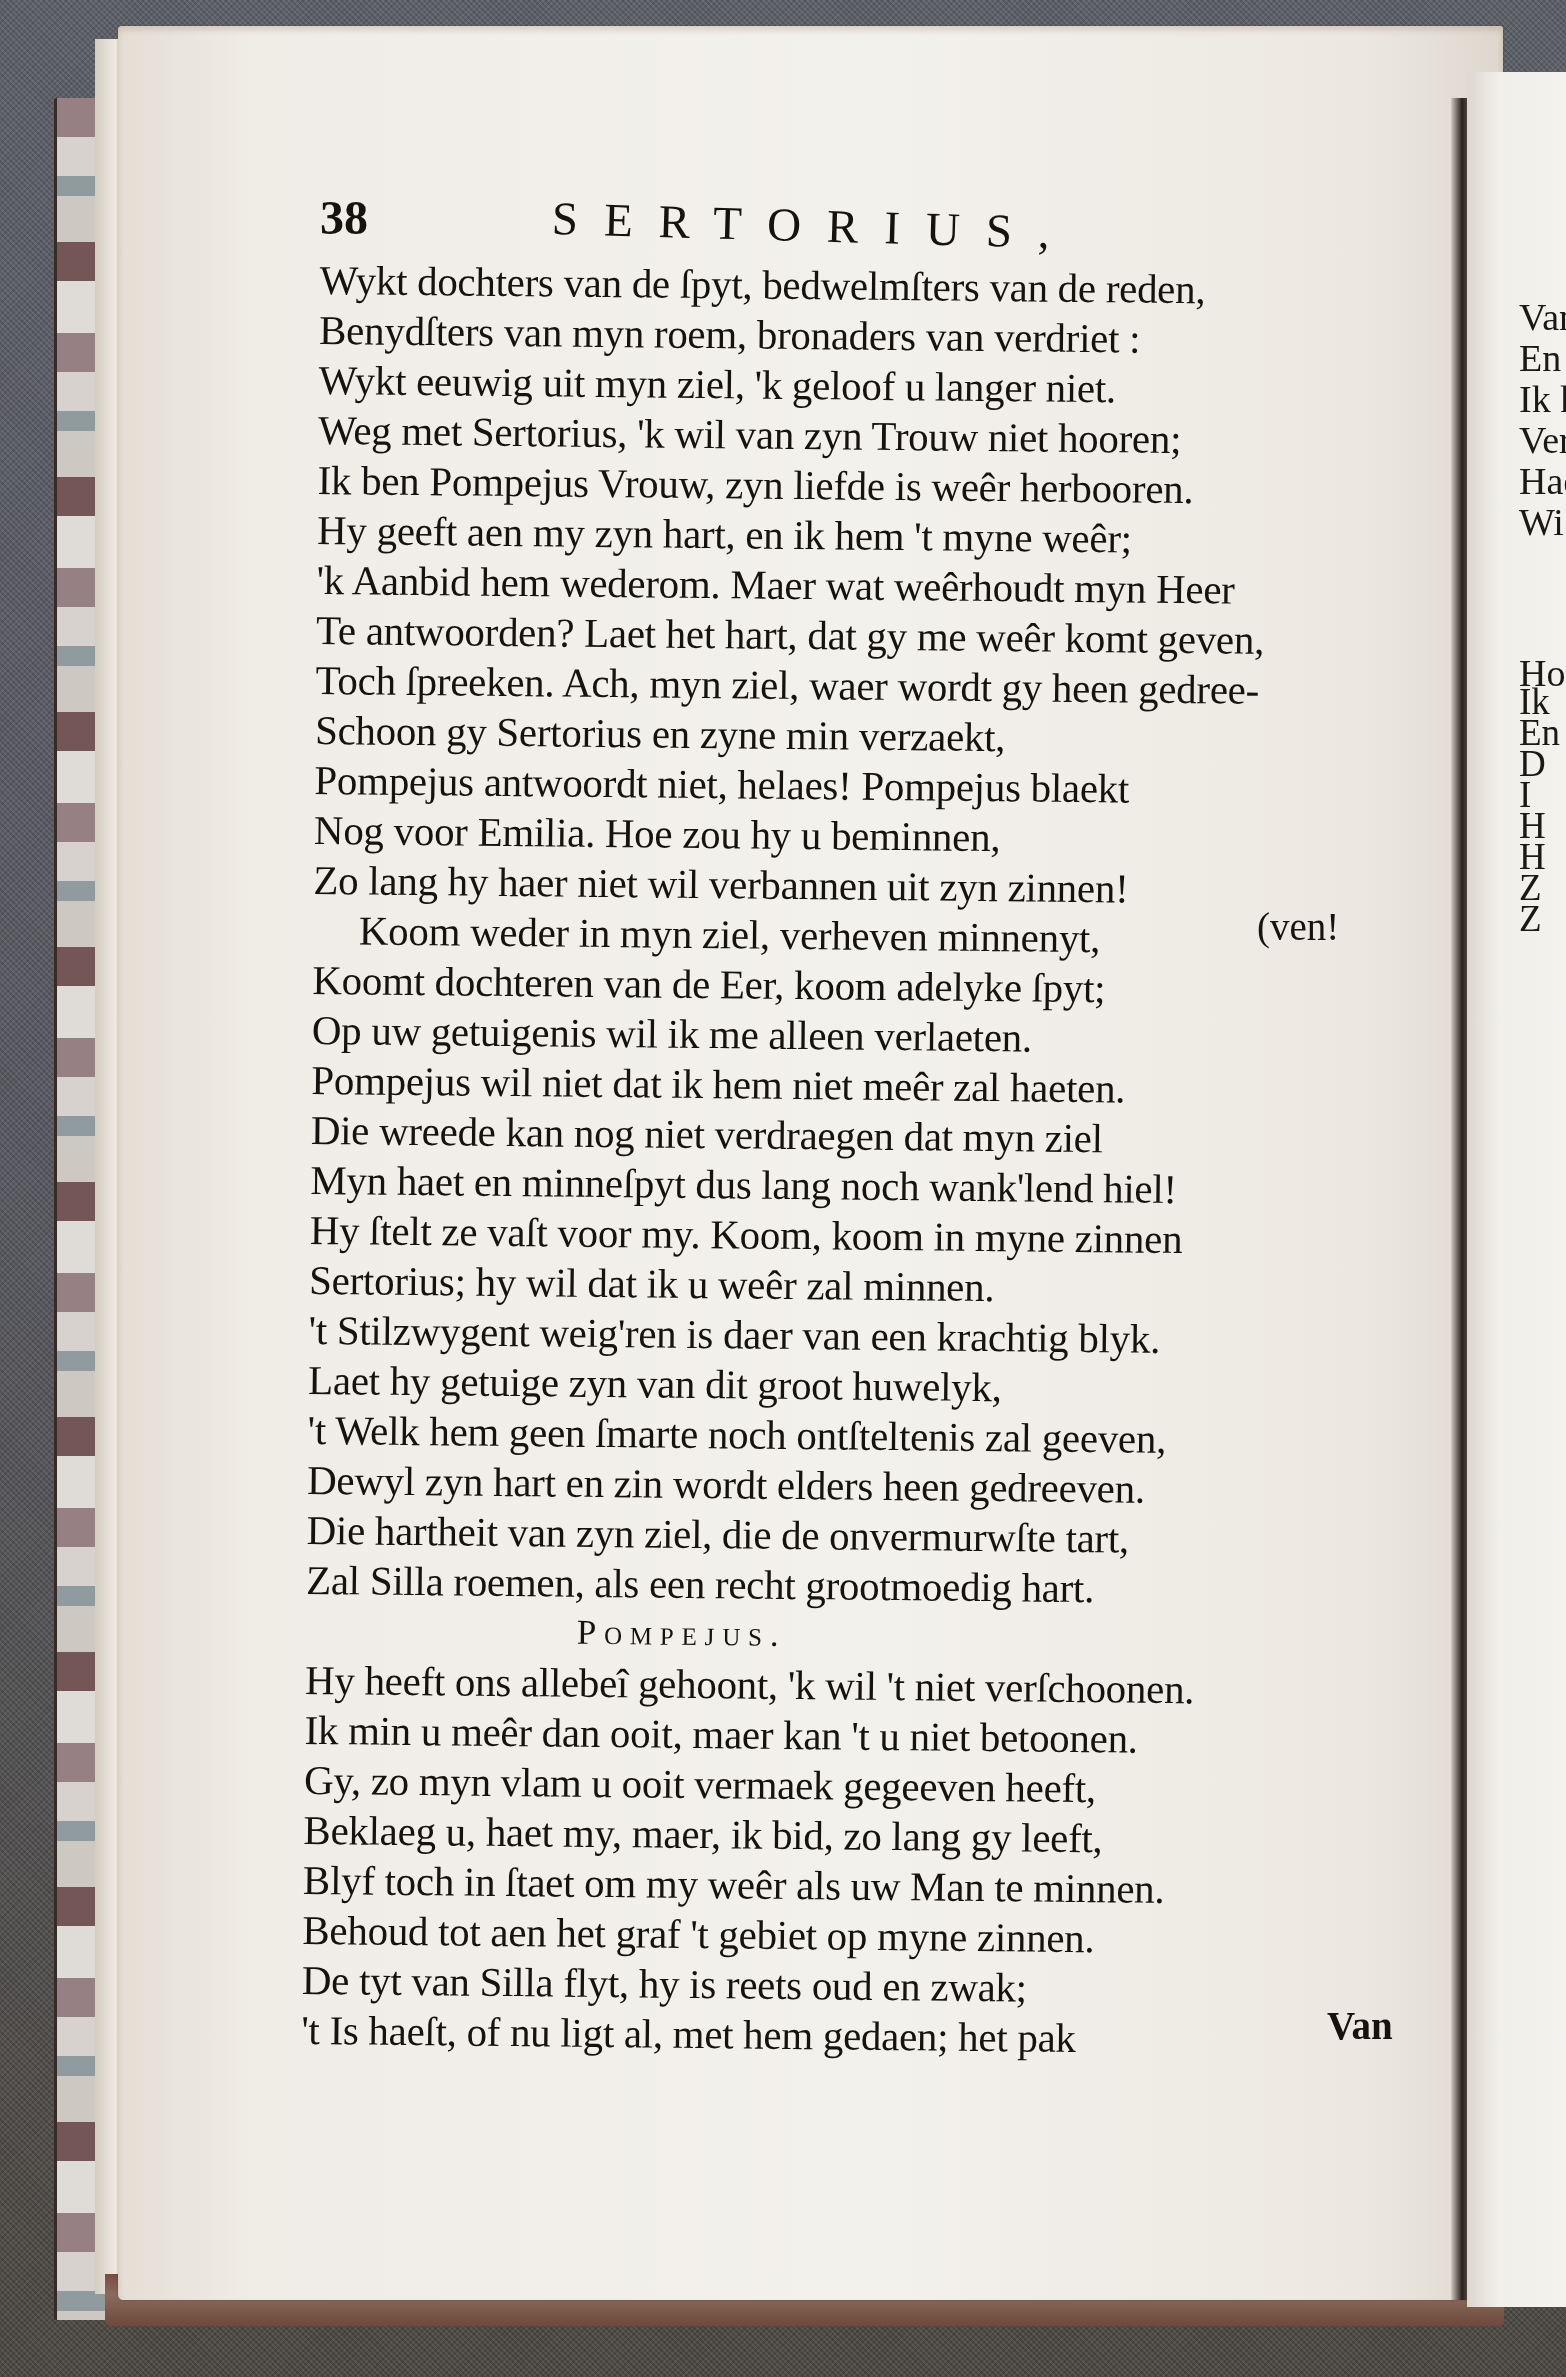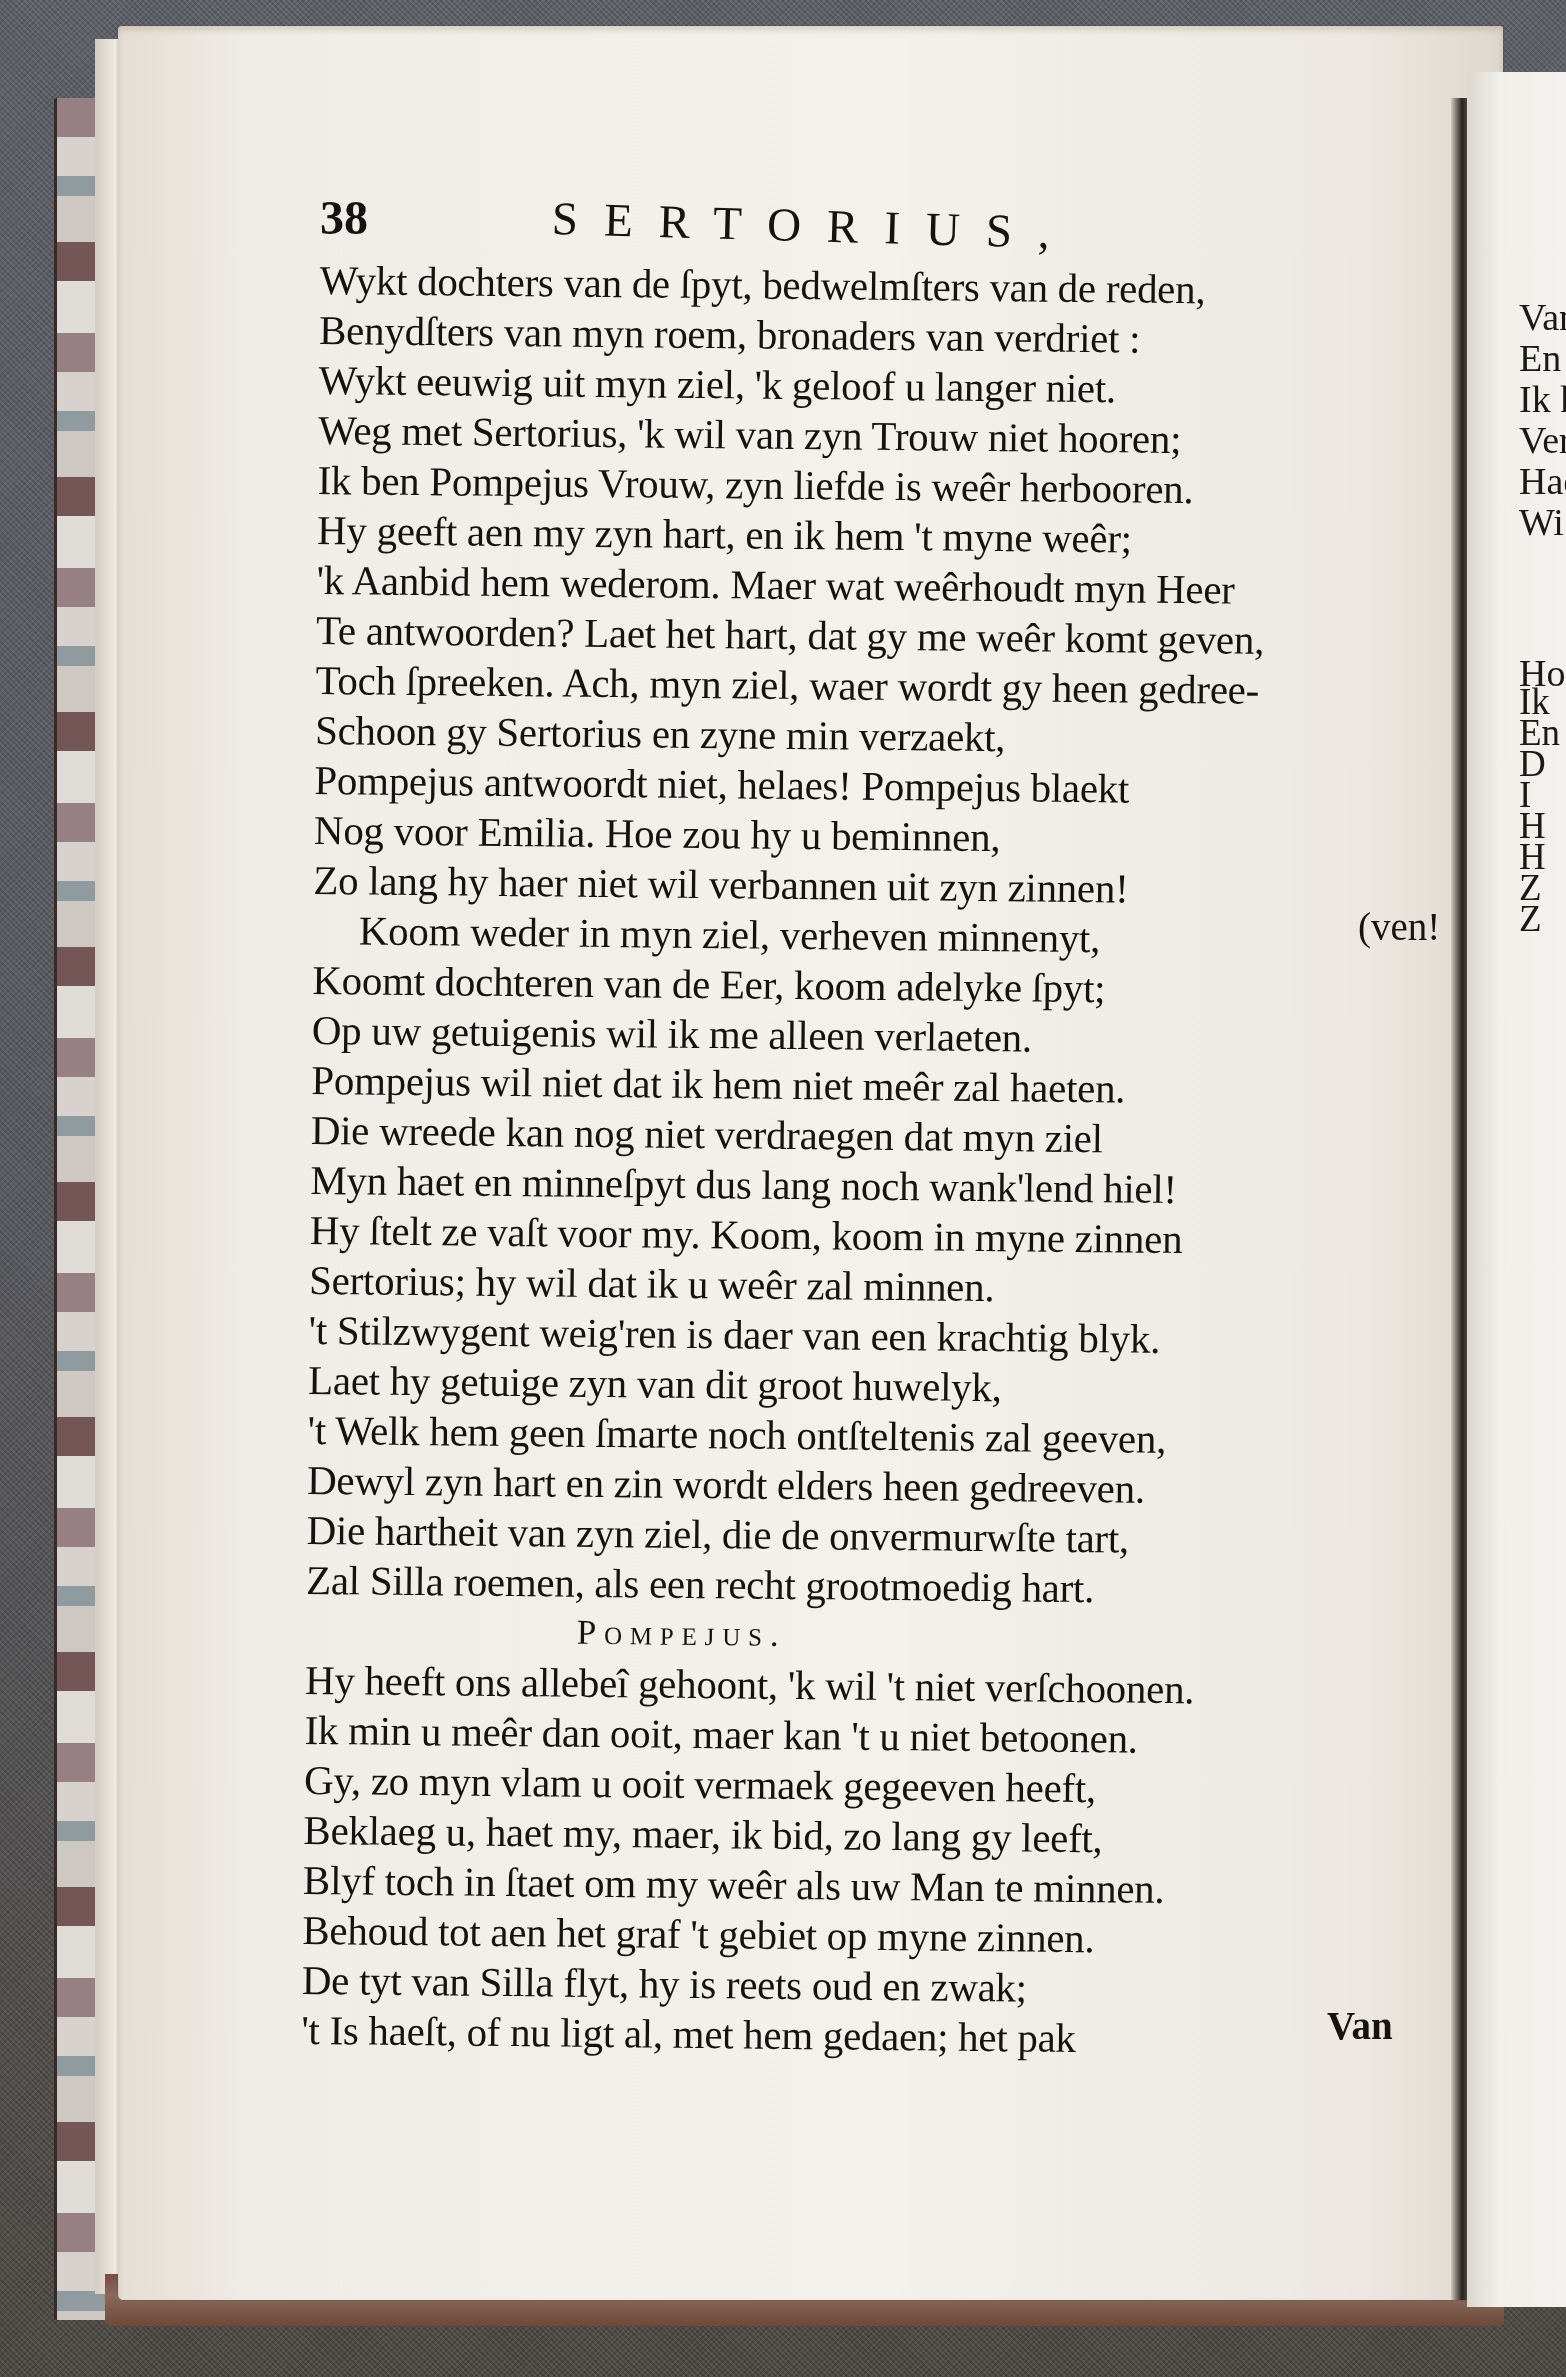--- a/index.html
+++ b/index.html
@@ -64,21 +64,21 @@
     font-size: 41px; line-height: 50px; white-space: nowrap;
     transform: rotate(0.6deg); transform-origin: left top;
   }
   .verse .line { display: block; height: 50px; letter-spacing: -0.3px; }
   .verse .line.indent { padding-left: 46px; }
   .verse .line.speaker {
     text-align: center; font-size: 35px; letter-spacing: 7.8px; font-variant: small-caps;
     padding-left: 0; width: 752px;
   }
   .turnover {
-    position: absolute; left: 1038px; top: 714px; font-size: 39px;
+    position: absolute; left: 937px; top: 714px; font-size: 39px;
   }
   .catchword {
     position: absolute; left: 1327px; top: 2003px; font-size: 39px; color: #16120f; font-weight: bold;
   }
 </style>
 </head>
 <body>
 
 <div class="cloth"></div>
 <div class="cover-edge"></div>

